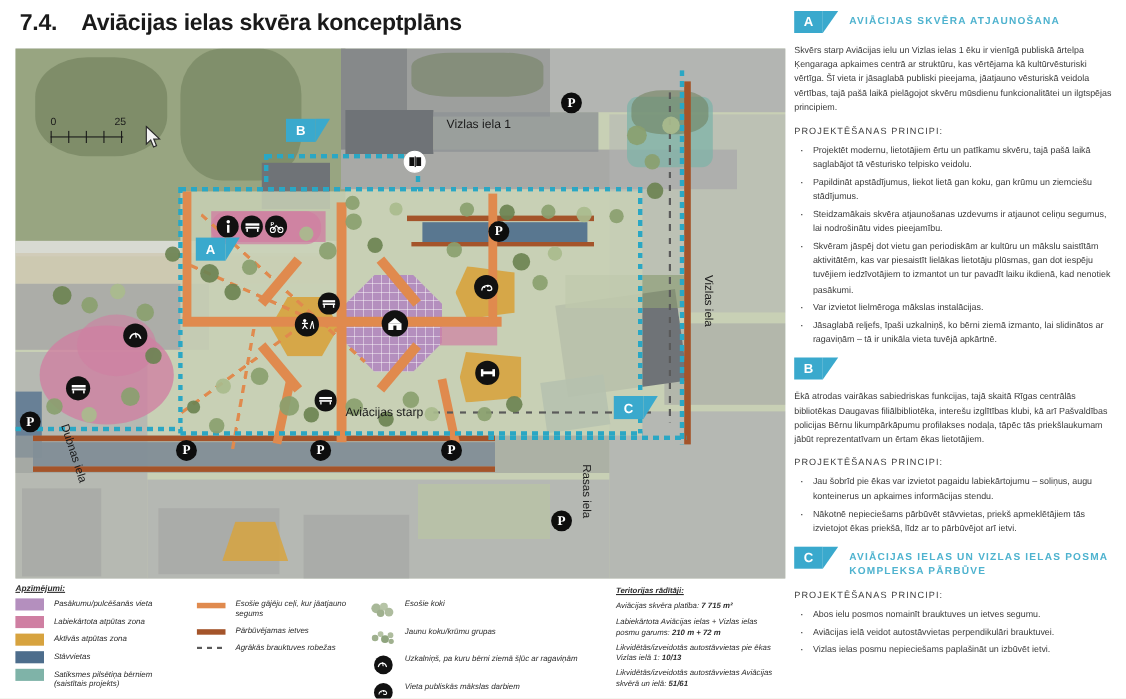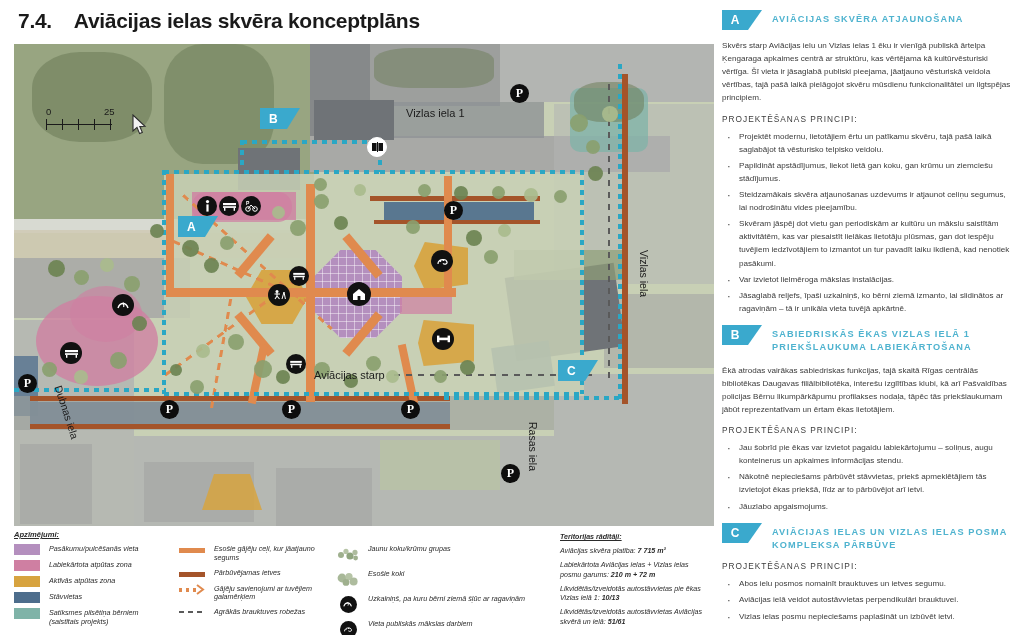--- a/index.html
+++ b/index.html
@@ -529,58 +529,49 @@
         <div class="lg-txt" style="max-width:115px;">Esošie gājēju ceļi, kur jāatjauno segums</div>
       </div>
       <div class="lg-row">
         <div class="lg-line">
             <b style="height:5px;background:#a4542a;"></b>
           </div>
         <div class="lg-txt">Pārbūvējamas ietves</div>
       </div>
       <div class="lg-row">
         <div class="lg-line">
-          <b style="height:4px;background-image:repeating-linear-gradient(90deg,#e08a4e 0 3px,transparent 3px 7px);width:17px;"></b>
-          <svg style="position:absolute;left:17px;top:0;" width="10" height="11" viewBox="0 0 10 11">
-            <path d="M1 1 L7 5.5 L1 10" stroke="#e08a4e" stroke-width="2" fill="none"></path>
-          </svg>
-        </div>
-        <div class="lg-txt" style="max-width:115px;">Gājēju savienojumi ar tuvējiem galamērķiem</div>
-      </div>
-      <div class="lg-row">
-        <div class="lg-line">
           <b style="height:2px;background-image:repeating-linear-gradient(90deg,#5a5a5a 0 5px,transparent 5px 9px);"></b>
         </div>
         <div class="lg-txt">Agrākās brauktuves robežas</div>
       </div>
     </div>
 
     <div class="lg-col" style="left:322px;width:215px;top:14px;">
+      <div class="lg-row">
+        <div class="lg-ico">
+          <svg width="22" height="15" viewBox="0 0 22 15">
+            <circle cx="5" cy="6" r="4.4" fill="#a8b898"></circle>
+              <circle cx="12" cy="4.6" r="3.6" fill="#b6c4a6"></circle>
+            <circle cx="9" cy="10.4" r="3.4" fill="#9fb08e"></circle>
+              <circle cx="16.6" cy="9.4" r="4" fill="#aebc9e"></circle>
+          </svg>
+        </div>
+        <div class="lg-txt">Esošie koki</div>
+      </div>
       <div class="lg-row">
         <div class="lg-ico">
           <svg width="22" height="15" viewBox="0 0 22 15">
             <circle cx="4" cy="8" r="3" fill="#9fb08e"></circle>
               <circle cx="9" cy="4.4" r="2.6" fill="#b6c4a6"></circle>
             <circle cx="13" cy="9" r="3.6" fill="#8fa47e"></circle>
               <circle cx="18" cy="5.4" r="2.6" fill="#aebc9e"></circle>
             <circle cx="18.6" cy="11" r="2.4" fill="#9fb08e"></circle>
           </svg>
         </div>
         <div class="lg-txt">Jaunu koku/krūmu grupas</div>
-      </div>
-      <div class="lg-row">
-        <div class="lg-ico">
-          <svg width="22" height="15" viewBox="0 0 22 15">
-            <circle cx="5" cy="6" r="4.4" fill="#a8b898"></circle>
-              <circle cx="12" cy="4.6" r="3.6" fill="#b6c4a6"></circle>
-            <circle cx="9" cy="10.4" r="3.4" fill="#9fb08e"></circle>
-              <circle cx="16.6" cy="9.4" r="4" fill="#aebc9e"></circle>
-          </svg>
-        </div>
-        <div class="lg-txt">Esošie koki</div>
       </div>
       <div class="lg-row">
         <div class="lg-ico">
           <div style="width:17px;height:17px;border-radius:50%;background:#111;display:flex;align-items:center;justify-content:center;">
             <svg width="10" height="10" viewBox="0 0 13 12">
                 <path d="M1 9 C3 3 9 3 11 9" stroke="#fff" stroke-width="1.4" fill="none"></path>
                 <path d="M6.5 3.5 C5 5 8 6 6.5 8" stroke="#fff" stroke-width="1.2" fill="none"></path>
               </svg>
           </div>
         </div>
@@ -636,28 +627,26 @@
       <li>Skvēram jāspēj dot vietu gan periodiskām ar kultūru un mākslu saistītām aktivitātēm, kas var piesaistīt lielākas lietotāju plūsmas, gan dot iespēju tuvējiem iedzīvotājiem to izmantot un tur pavadīt laiku ikdienā, kad nenotiek pasākumi.</li>
       <li>Var izvietot lielmēroga mākslas instalācijas.</li>
       <li>Jāsaglabā reljefs, īpaši uzkalniņš, ko bērni ziemā izmanto, lai slidinātos ar ragaviņām – tā ir unikāla vieta tuvējā apkārtnē.</li>
     </ul>
 
     <div class="sec-head">
       <div class="letter-flag">
         <div class="letter-box">B</div>
         <div class="letter-tail"></div>
       </div>
-      <div class="sec-title">SABIEDRISKĀS ĒKAS VIZLAS IELĀ 1 PRIEKŠLAUKUMA LABIEKĀRTOŠANA</div>
     </div>
     <div class="sec-body">Ēkā atrodas vairākas sabiedriskas funkcijas, tajā skaitā Rīgas centrālās bibliotēkas Daugavas filiālbibliotēka, interešu izglītības klubi, kā arī Pašvaldības policijas Bērnu likumpārkāpumu profilakses nodaļa, tāpēc tās priekšlaukumam jābūt reprezentatīvam un ērtam ēkas lietotājiem.</div>
     <div class="sub-head">PROJEKTĒŠANAS PRINCIPI:</div>
     <ul class="principles">
       <li>Jau šobrīd pie ēkas var izvietot pagaidu labiekārtojumu – soliņus, augu konteinerus un apkaimes informācijas stendu.</li>
       <li>Nākotnē nepieciešams pārbūvēt stāvvietas, priekš apmeklētājiem tās izvietojot ēkas priekšā, līdz ar to pārbūvējot arī ietvi.</li>
-      <li>Jāuzlabo apgaismojums.</li>
     </ul>
 
     <div class="sec-head">
       <div class="letter-flag">
         <div class="letter-box">C</div>
         <div class="letter-tail"></div>
       </div>
       <div class="sec-title">AVIĀCIJAS IELAS UN VIZLAS IELAS POSMA KOMPLEKSA PĀRBŪVE</div>
     </div>
     <div class="sub-head" style="margin-top:6px;">PROJEKTĒŠANAS PRINCIPI:</div>

